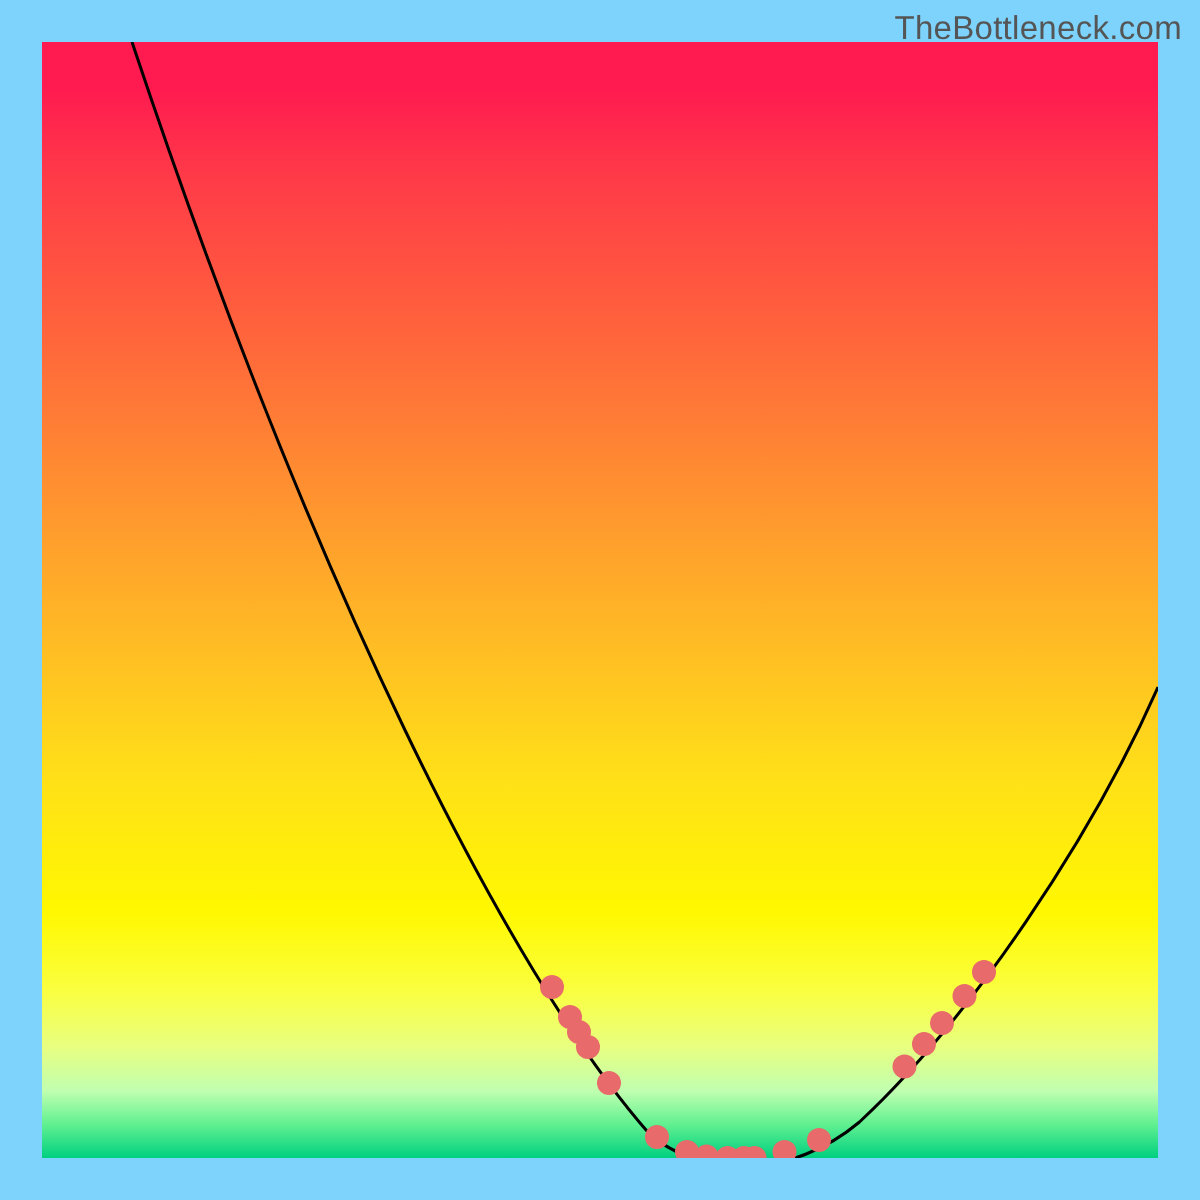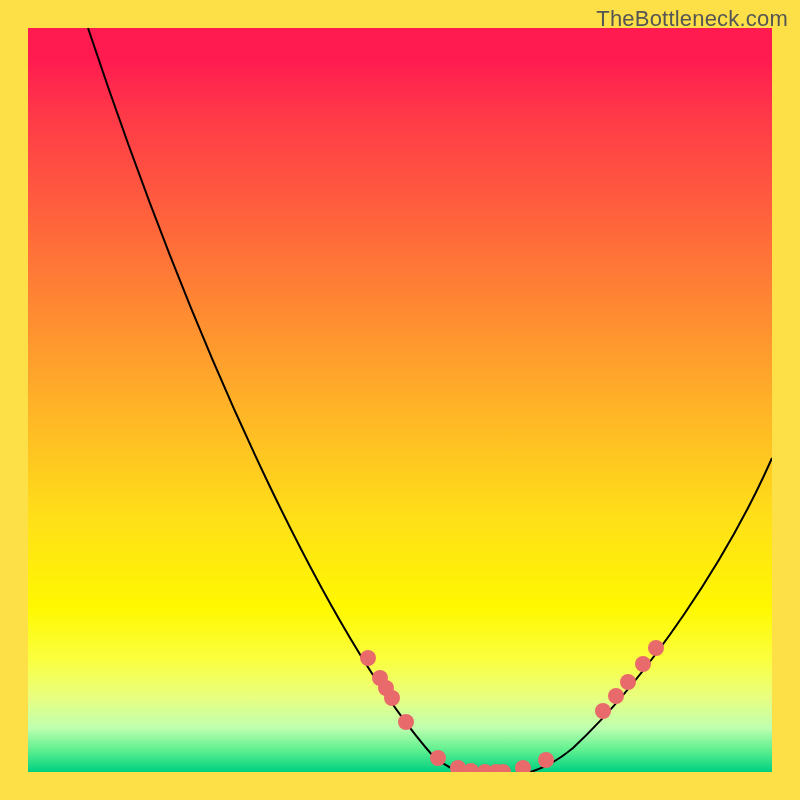--- a/index.html
+++ b/index.html
@@ -10,21 +10,21 @@
     background: #000;
     overflow: hidden;
     font-family: Arial, Helvetica, sans-serif;
   }
   .frame {
     position: absolute;
     left: 0;
     top: 0;
     width: 800px;
     height: 800px;
-    background: #fde047;
+    background: #7dd3fc;
   }
   .plot {
     position: absolute;
     left: 28px;
     top: 28px;
     width: 744px;
     height: 744px;
     overflow: hidden;
   }
   .gradient {

